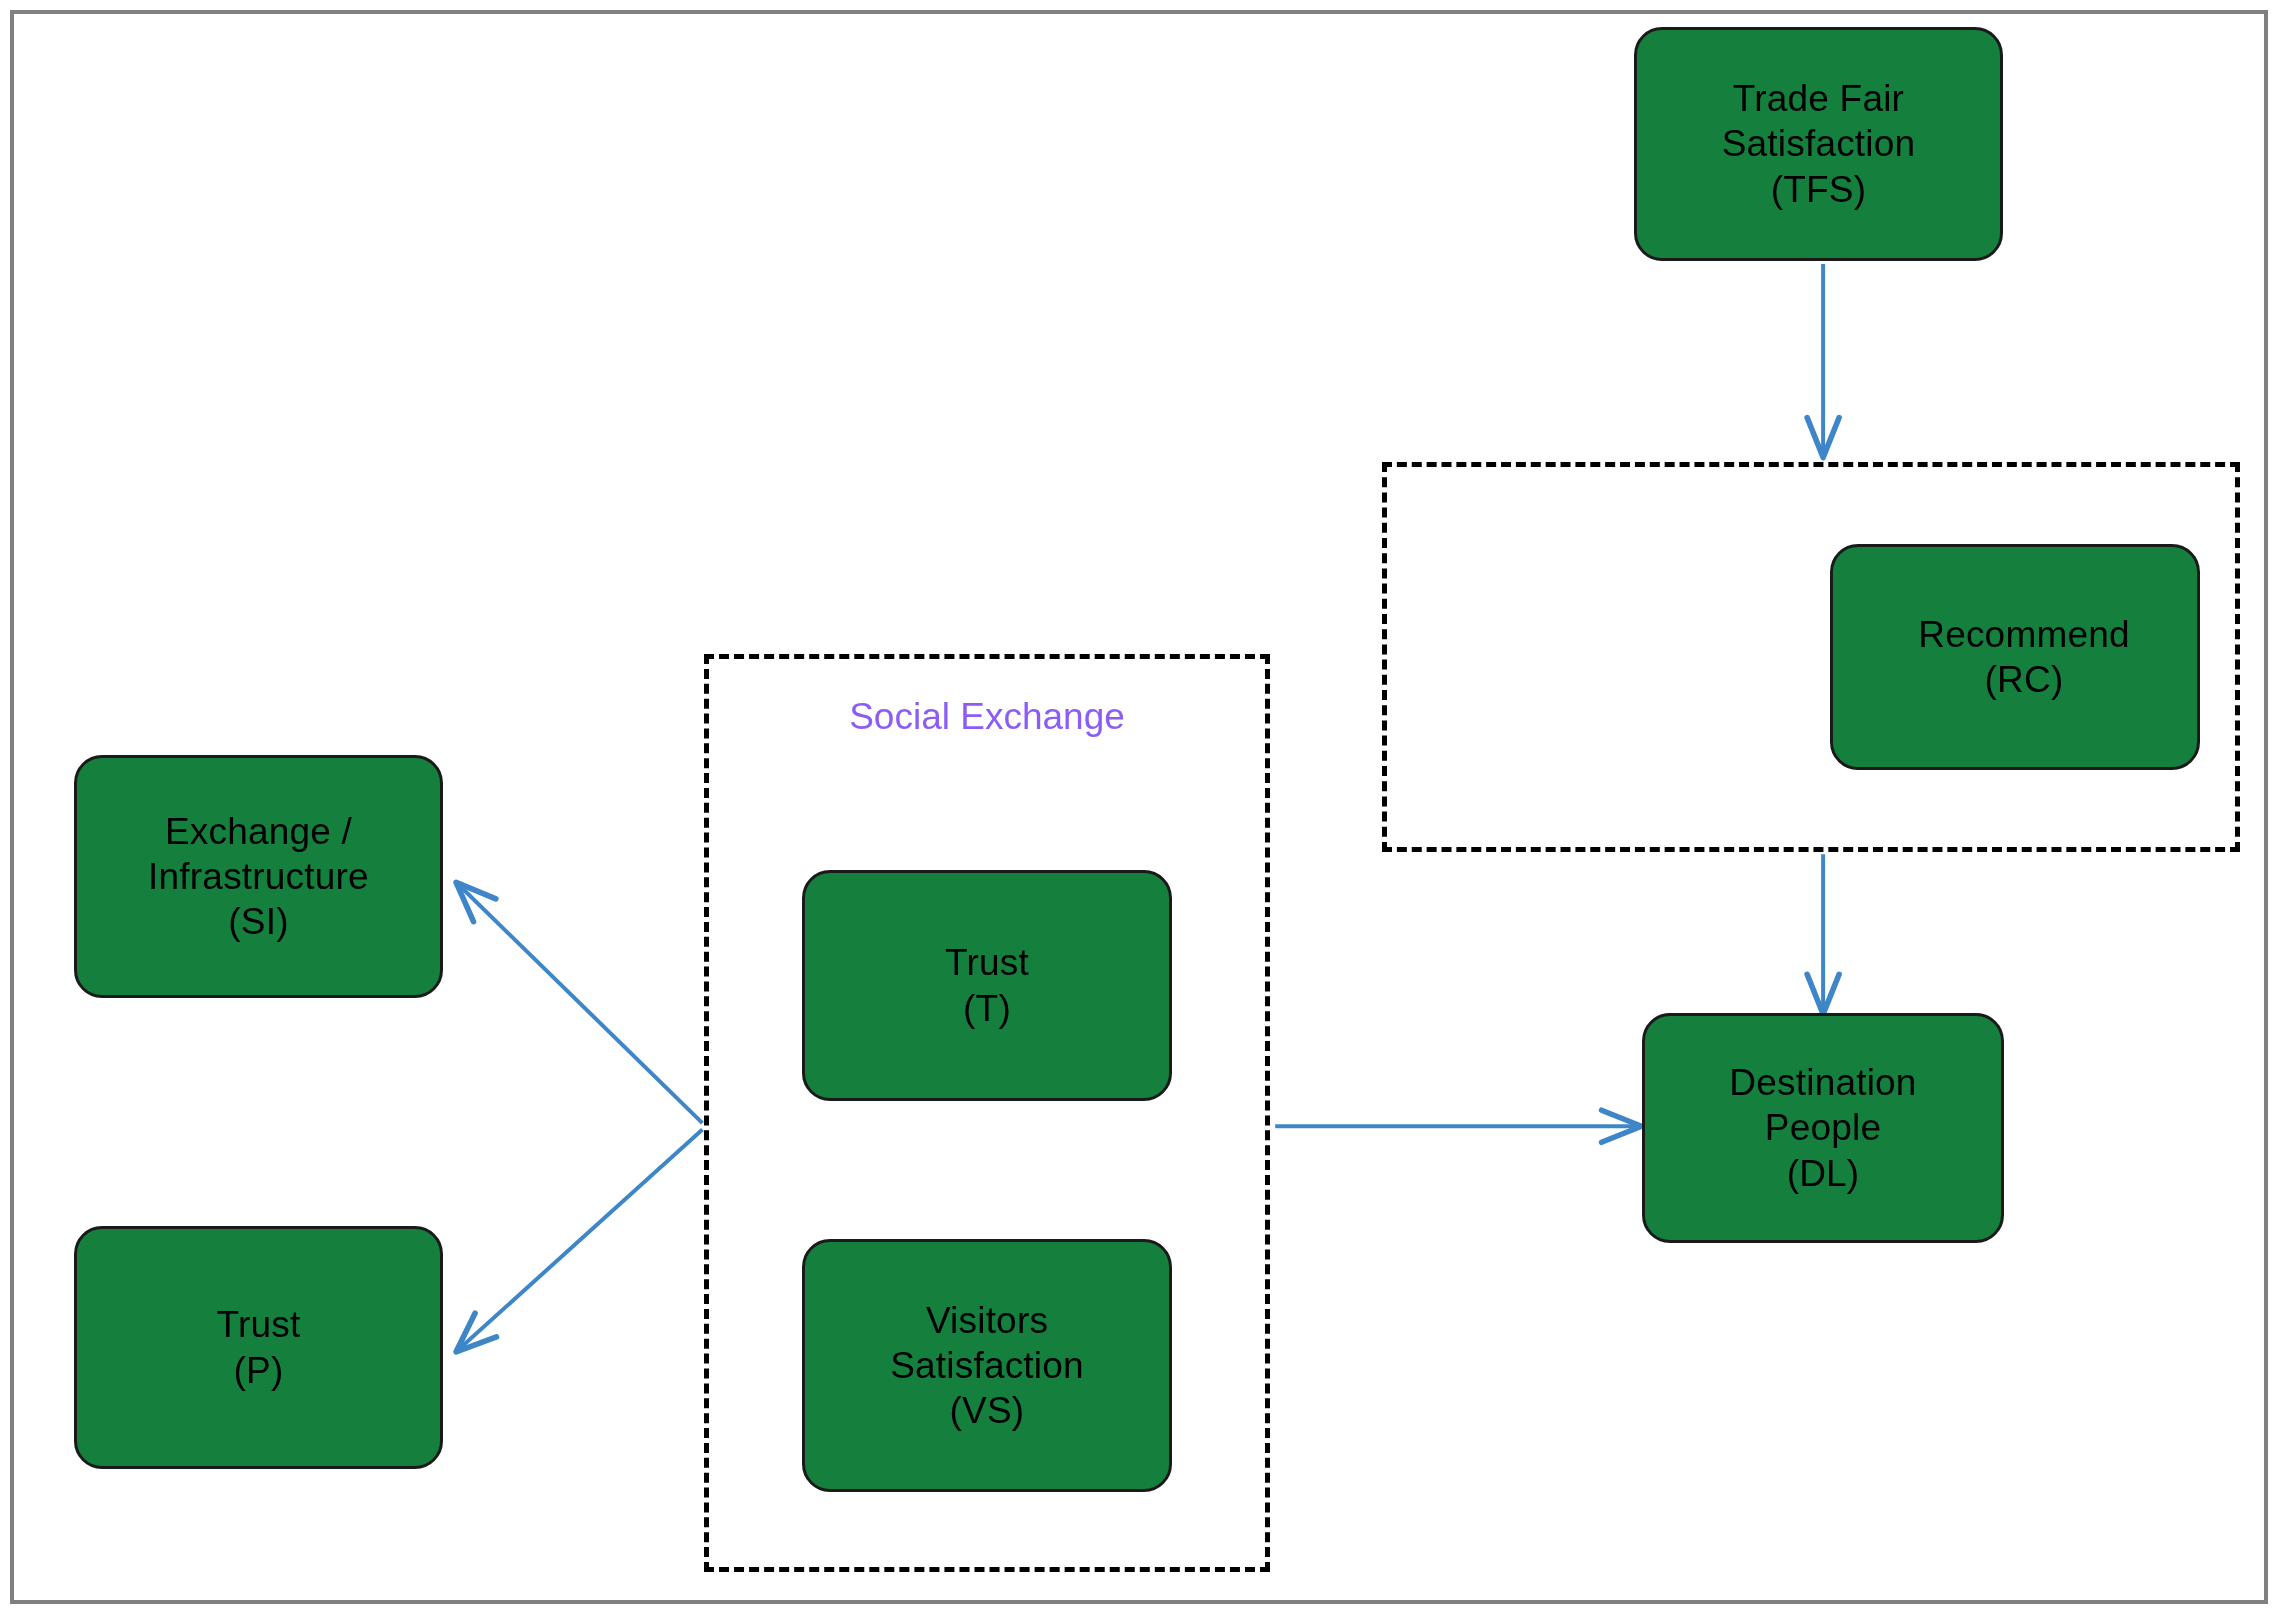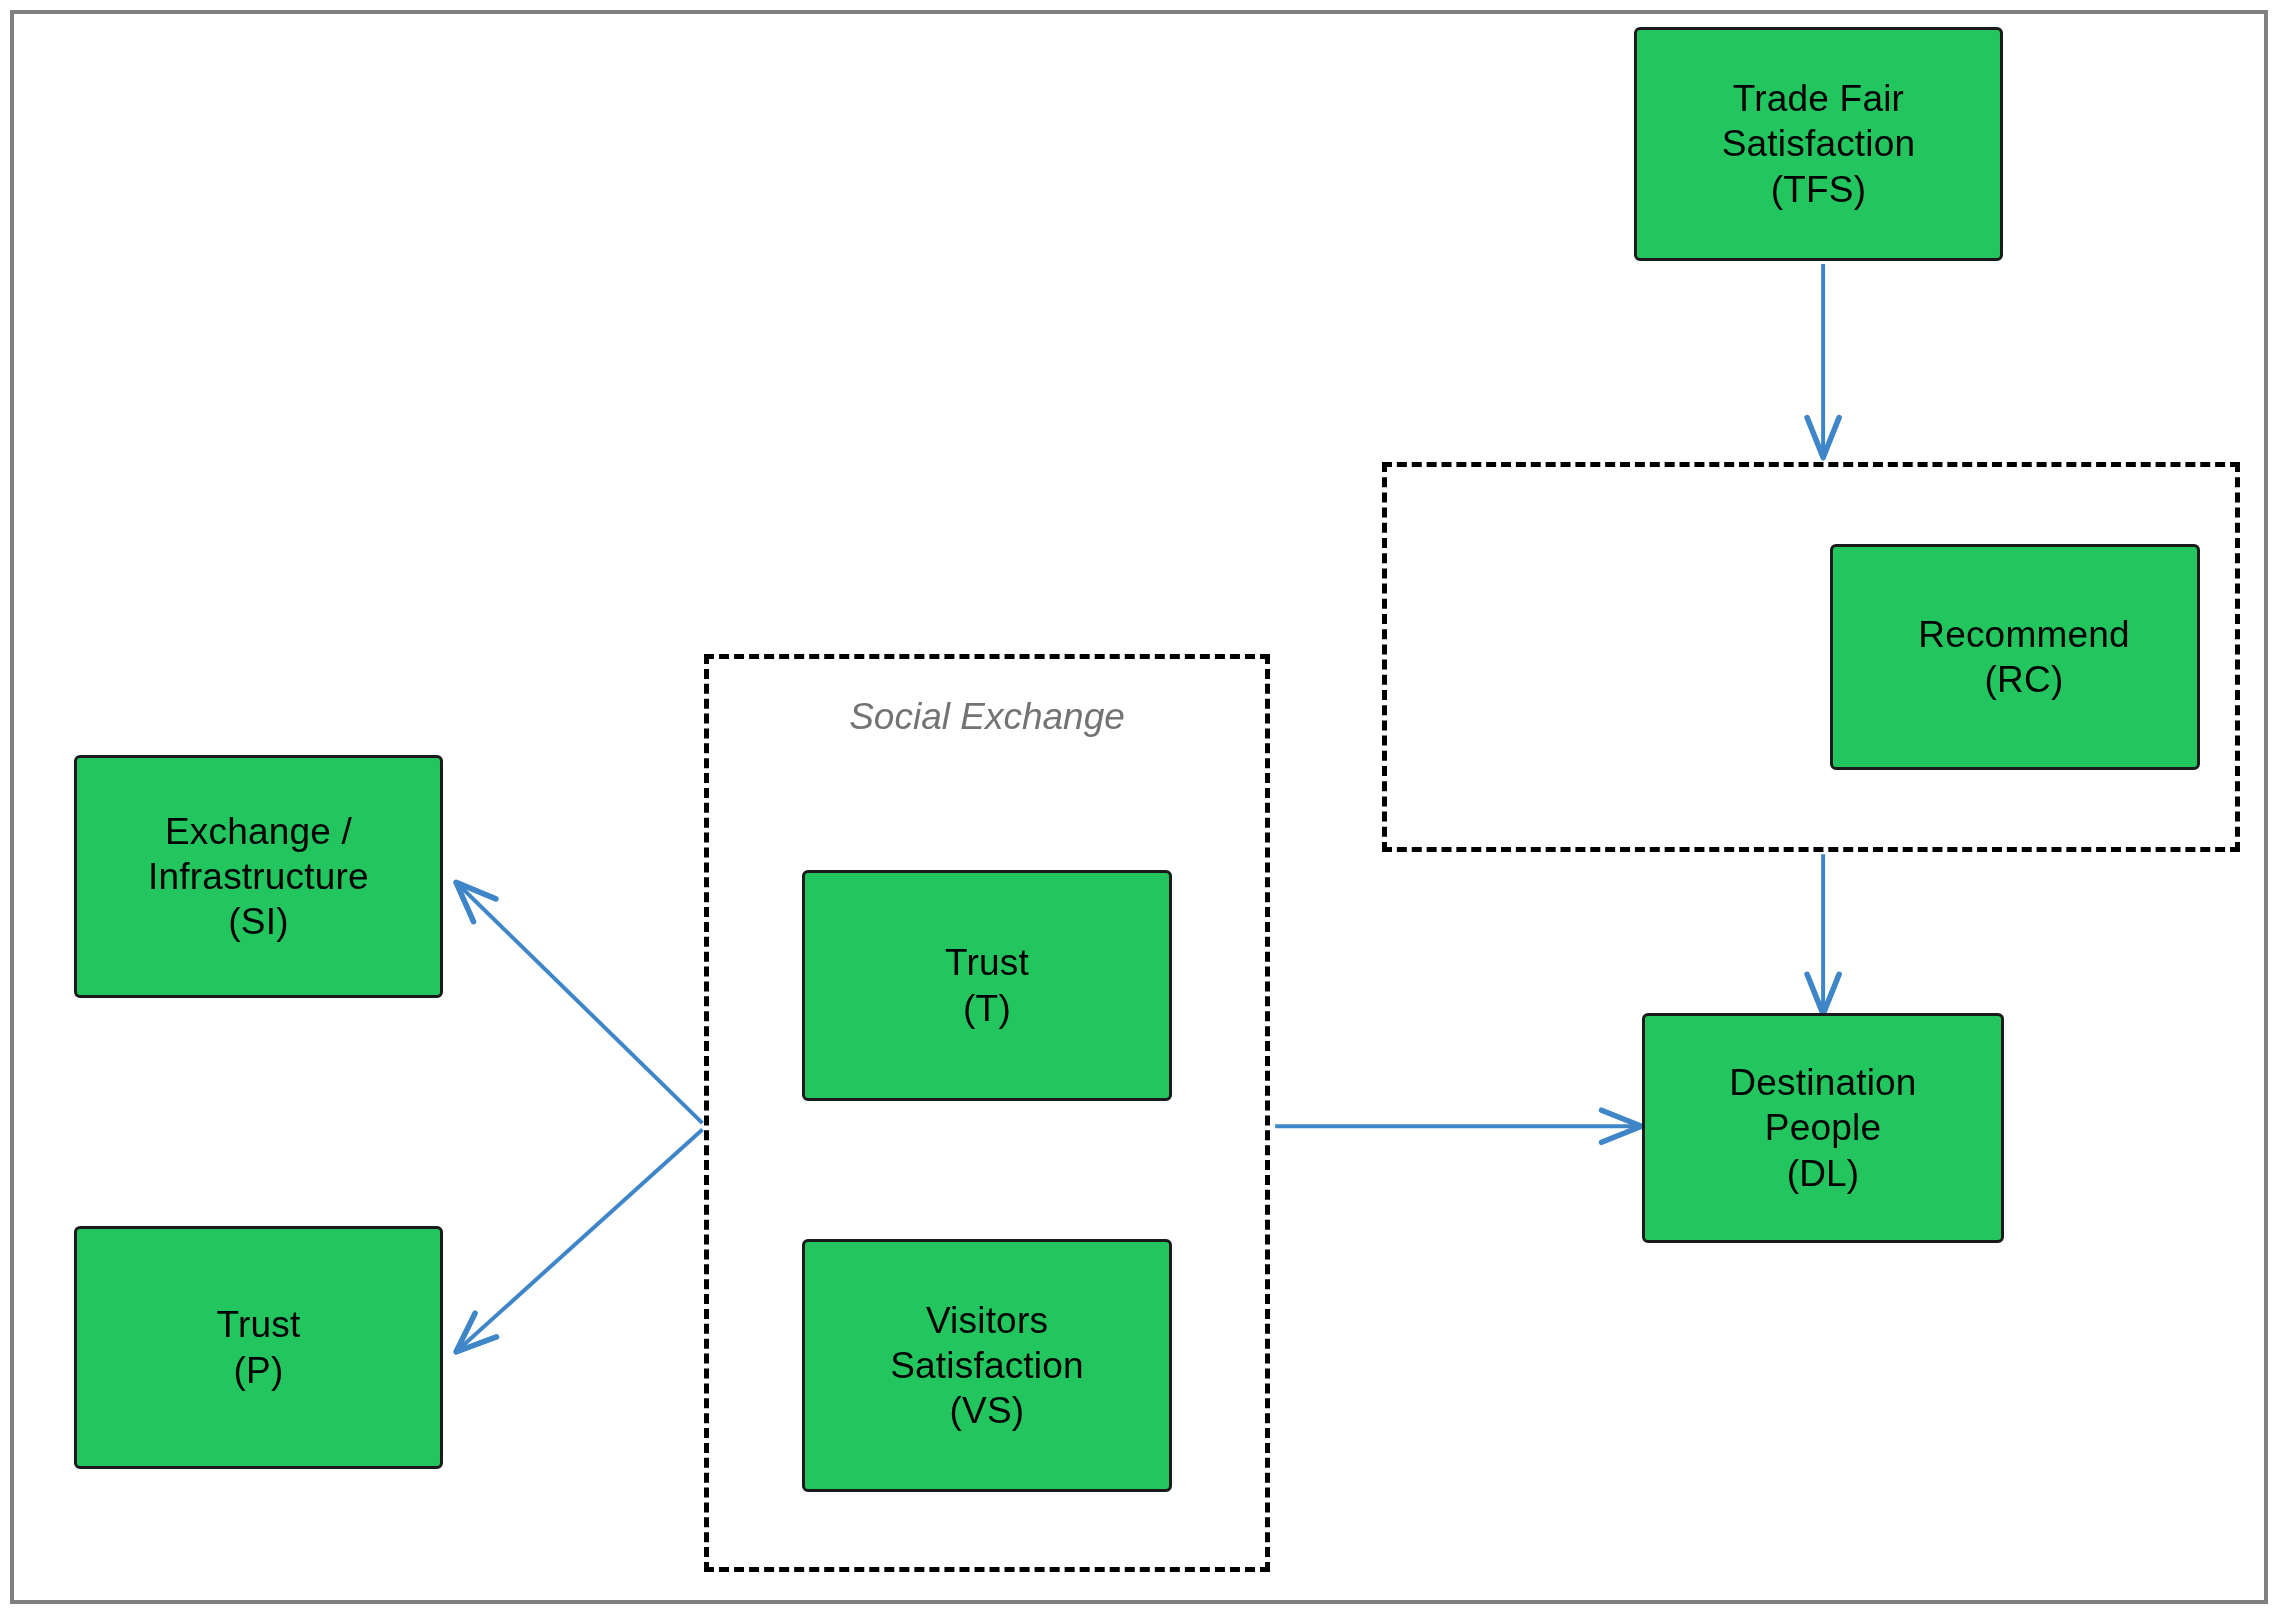--- a/index.html
+++ b/index.html
@@ -23,22 +23,22 @@
     width: 2258px;
     height: 1594px;
     border: 4px solid #808080;
     box-sizing: border-box;
   }
   
   .node {
     position: absolute;
     box-sizing: border-box;
     border: 3.2px solid #1a1a1a;
-    border-radius: 6px;
-    background: #22c55e;
+    border-radius: 28px;
+    background: #15803d;
     display: flex;
     align-items: center;
     justify-content: center;
     text-align: center;
     color: #000000;
     font-size: 37px;
     line-height: 1.22;
     letter-spacing: 0.2px;
   }
   .node .label {
@@ -48,22 +48,21 @@
   
   .dashed-group {
     position: absolute;
     box-sizing: border-box;
     border: 5.6px dashed #000000;
     background: transparent;
   }
   .group-title {
     position: absolute;
     font-size: 37px;
-    font-style: italic;
-    color: #737373;
+    color: #8b5cf6;
     text-align: center;
     white-space: nowrap;
   }
   
   #arrows {
     position: absolute;
     left: 0;
     top: 0;
     width: 2284px;
     height: 1619px;

